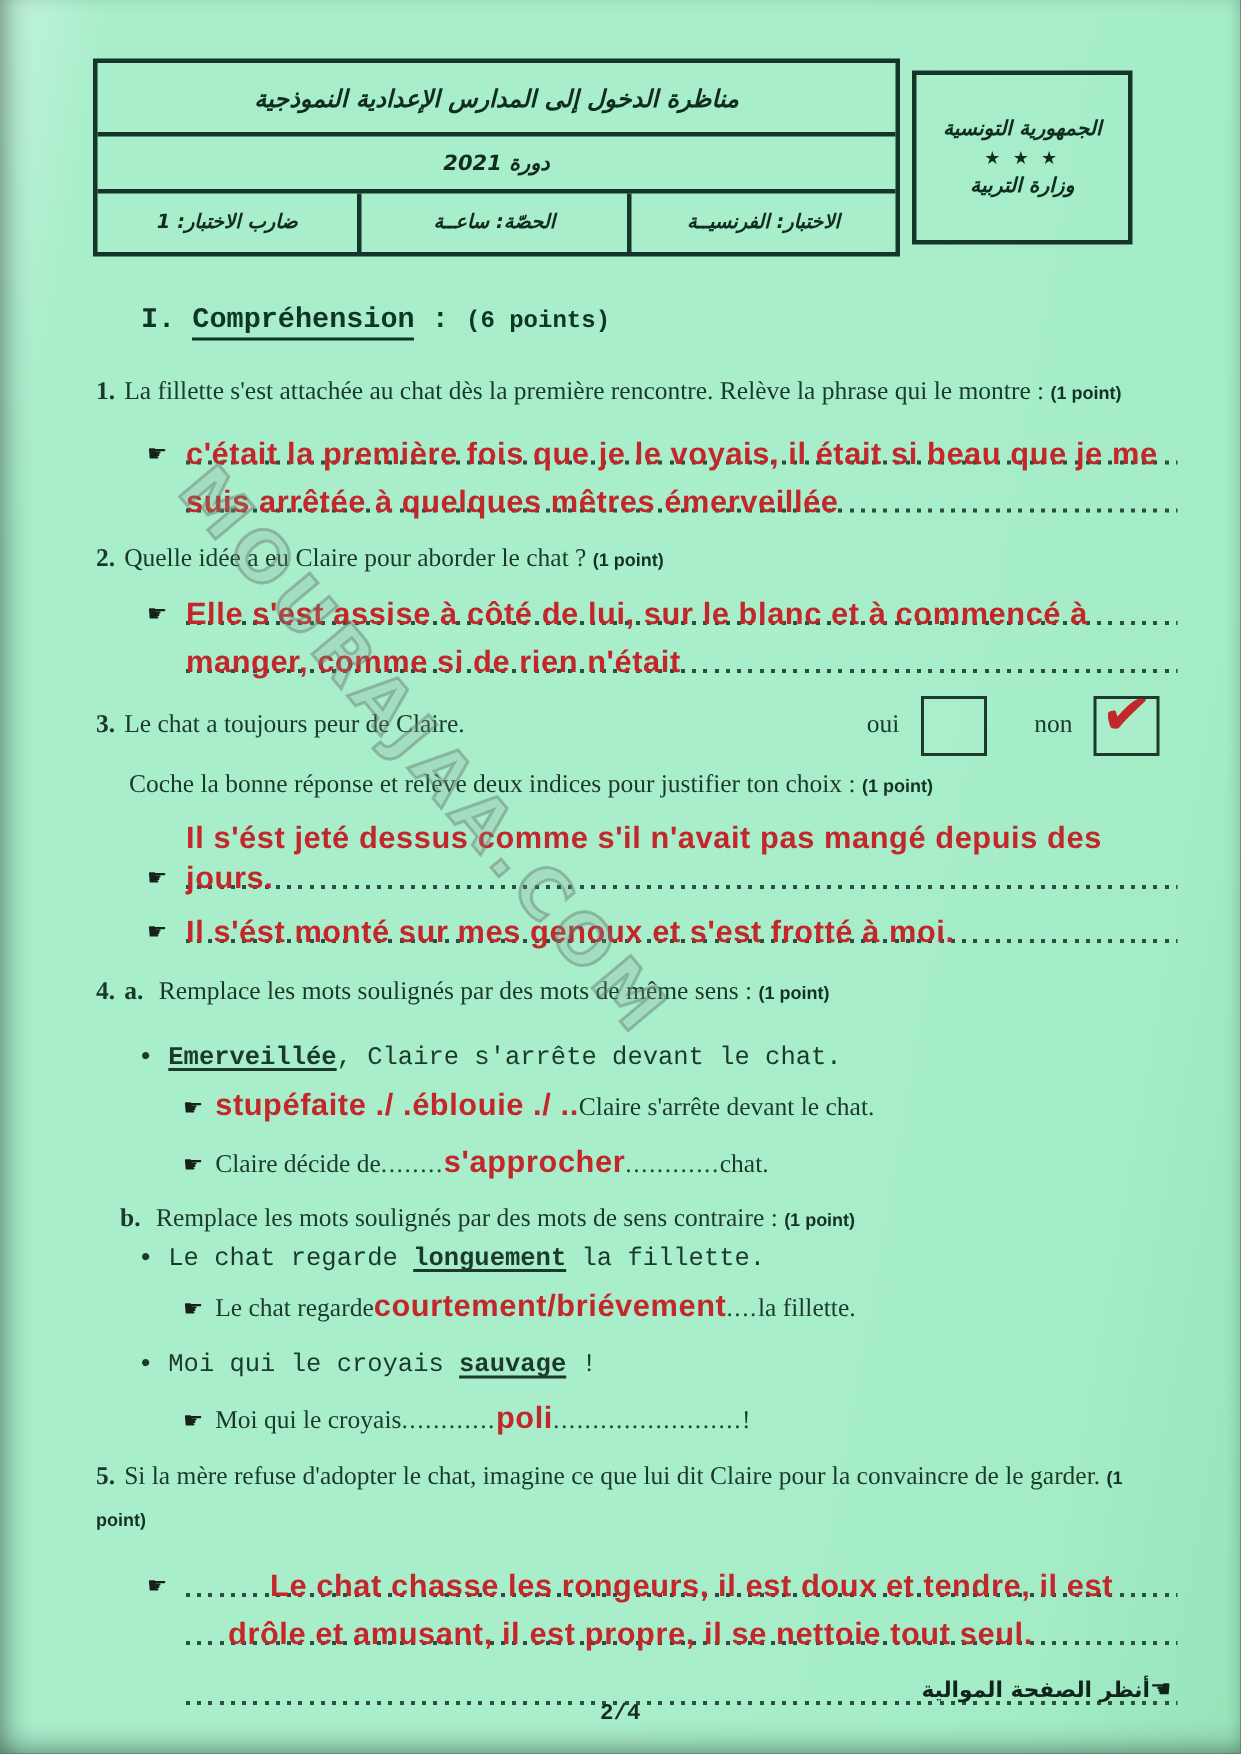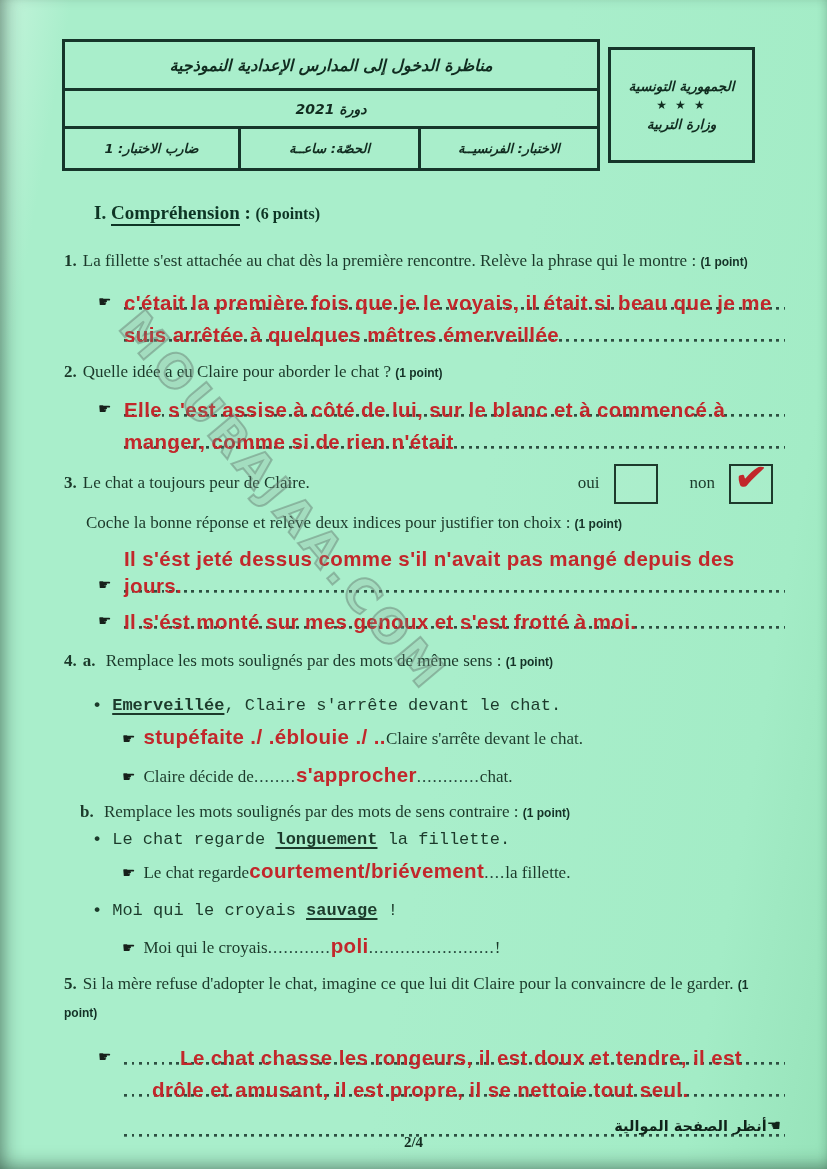--- a/index.html
+++ b/index.html
@@ -45,21 +45,21 @@
     border:3px solid #16352a;box-sizing:border-box;
     display:flex;flex-direction:column;align-items:center;justify-content:center;
     font-family:"DejaVu Sans",sans-serif;font-weight:bold;color:#112c20;
     font-size:13.5px;direction:rtl;line-height:1.5;
   }
   .hdr .stars{font-size:12px;letter-spacing:2px;color:#112c20;}
   
   .content{position:absolute;top:190px;left:0;right:0;padding:0 42px 0 64px;z-index:2;}
   .sec-title{
     margin:12px 0 0 30px;
-    font-family:Liberation Serif, serif;
+    font-family:Liberation Mono, monospace;
     font-weight:bold;font-size:19px;color:#0e3525;
   }
   .sec-title .u-title{border-bottom:2.5px solid #0e3525;padding-bottom:1px;}
   .sec-title .pts{font-size:16px;}
   .q{margin-top:26px;font-size:17px;line-height:1.35;color:#1b392a;}
   .q .qnum{font-weight:bold;margin-right:6px;}
   .pts-small{font-family:"Liberation Sans","DejaVu Sans",sans-serif;font-weight:bold;font-size:12px;color:#143126;}
   .u{font-weight:bold;text-decoration:underline;text-decoration-thickness:2px;text-underline-offset:3px;}
   
   .ansrow{display:flex;align-items:flex-end;margin-left:34px;margin-top:0;}
@@ -102,21 +102,21 @@
   .emptyline{margin-left:60px;margin-top:8px;min-height:22px;}
   
   .footer-note{
     position:absolute;top:1116px;right:46px;z-index:2;
     font-family:"DejaVu Sans",sans-serif;font-weight:bold;font-size:14.5px;color:#10241a;
     direction:rtl;
   }
   .footer-note .hand{font-size:16px;}
   .pagenum{
     position:absolute;top:1134px;left:0;right:0;text-align:center;z-index:2;
-    font-family:Liberation Serif, serif;font-weight:bold;font-size:15px;color:#142c21;
+    font-family:Liberation Mono, monospace;font-weight:bold;font-size:15px;color:#142c21;
   }
 </style>
 </head>
 <body>
 
 <div class="page">
 
   <div class="watermark">MOURAJAA.COM</div>
 
   <div class="hdr">

